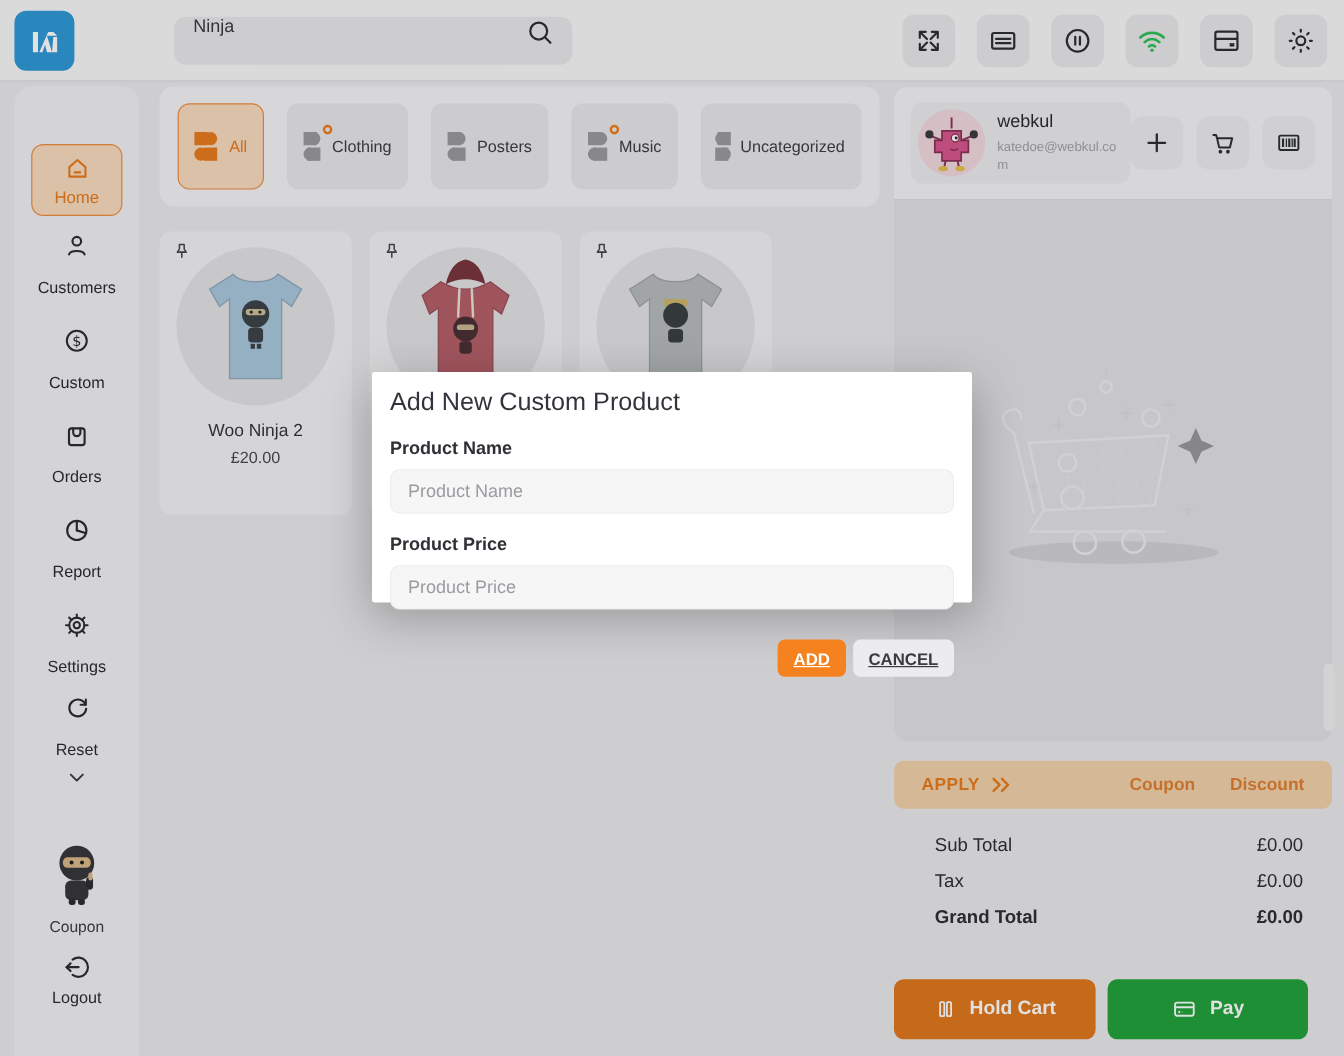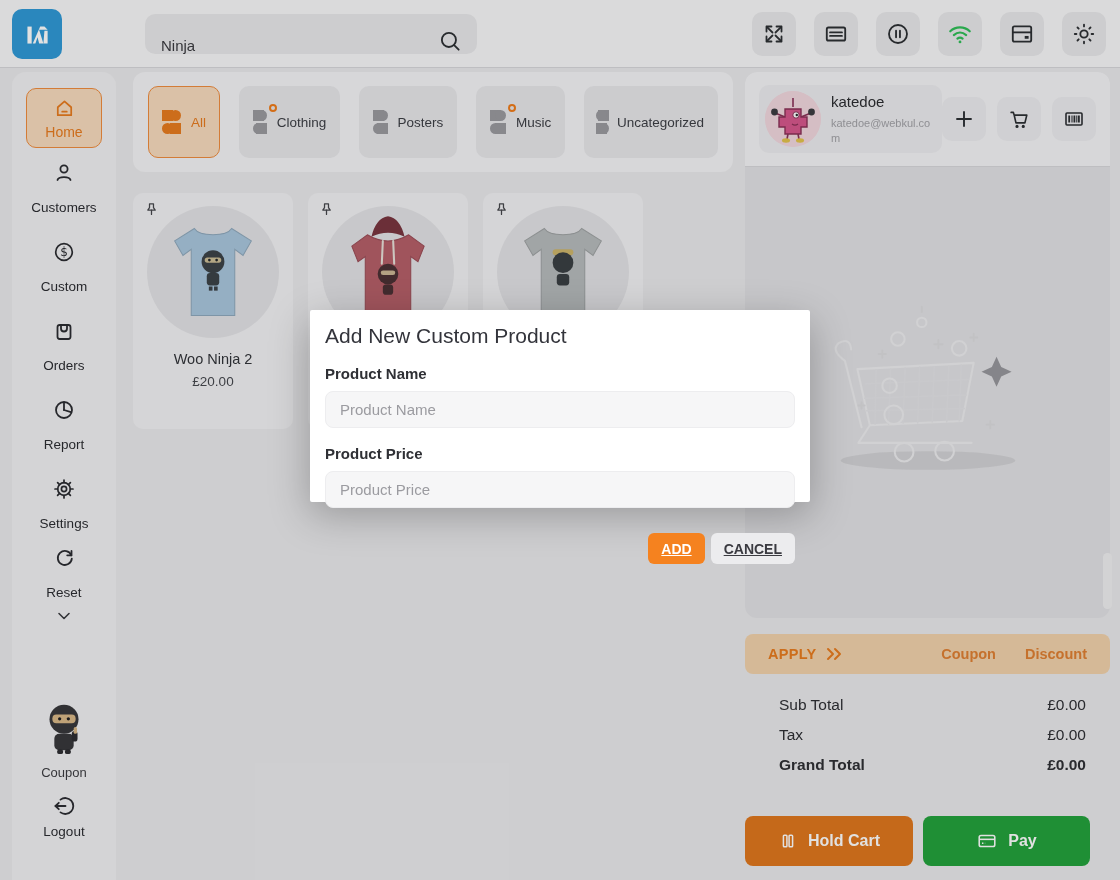--- a/index.html
+++ b/index.html
@@ -3,30 +3,30 @@
 <meta charset="utf-8">
 <style>
   * { margin:0; padding:0; box-sizing:border-box; }
   html,body { width:1120px; height:880px; }
   body { font-family:"Liberation Sans", sans-serif; background:#eaeaec; }
   .app { position:relative; width:1120px; height:880px; background:#eaeaec; overflow:hidden; }
 
   
   .topbar { position:absolute; left:0; top:0; width:1120px; height:68px; background:#f8f8f9; border-bottom:1px solid #d8d8db; }
   .logo { position:absolute; left:12px; top:9px; width:50px; height:50px; border-radius:10px; background:#2f99d6; display:flex; align-items:center; justify-content:center; }
-  .search { position:absolute; left:145px; top:14px; width:332px; height:40px; background:#e9e9eb; border-radius:10px; display:flex; align-items:flex-end; }
+  .search { position:absolute; left:145px; top:14px; width:332px; height:40px; background:#e9e9eb; border-radius:10px; display:flex; align-items:flex-start; }
   .search input { flex:1; border:none; outline:none; background:transparent; padding:0 12px 0 16px; font-size:15px; color:#3b3b40; font-family:"Liberation Sans",sans-serif; }
   .search .mag { margin-right:14px; color:#2c2f33; display:flex; }
   .top-actions { position:absolute; right:14px; top:12px; display:flex; gap:18px; }
   .tbtn { width:44px; height:44px; border-radius:10px; background:#e9e9eb; display:flex; align-items:center; justify-content:center; color:#2c2f33; border:none; cursor:pointer; }
   .tbtn.green { color:#2fbf57; }
 
   
   .sidebar { position:absolute; left:12px; top:72px; width:104px; height:808px; background:#f1f1f3; border-radius:14px 14px 0 0; display:flex; flex-direction:column; align-items:center; padding-top:16px; }
-  .side-home { width:76px; height:60px; border:1px solid #ef8c3e; background:#f7dbbe; border-radius:10px; color:#e87b1e; display:flex; flex-direction:column; align-items:center; justify-content:center; gap:4px; font-size:14px; cursor:pointer; }
+  .side-home { width:76px; height:60px; border:1px solid #ef8c3e; background:#f7dbbe; border-radius:10px; color:#e87b1e; display:flex; flex-direction:column; align-items:center; justify-content:center; gap:4px; font-size:14px; cursor:pointer;margin-top:32px; }
   .side-item { width:100%; height:79px; display:flex; flex-direction:column; align-items:center; justify-content:center; gap:15px; color:#2b2c31; font-size:13.5px; cursor:pointer; }
   .side-item:first-of-type { margin-top:6px; }
   .side-item .chev { margin-top:-3px; color:#3a3b40; }
   .side-user { margin-top:auto; display:flex; flex-direction:column; align-items:center; gap:7px; color:#3c3c41; font-size:13px; }
   .side-user .uavatar { width:60px; height:60px; display:flex; align-items:center; justify-content:center; }
   .side-logout { width:100%; height:86px; margin-top:14px; display:flex; flex-direction:column; align-items:center; justify-content:flex-start; gap:6px; color:#2b2c31; font-size:13.5px; cursor:pointer; }
 
   
   .main { position:absolute; left:133px; top:72px; width:600px; }
   .cat-panel { height:100px; background:#f4f4f6; border-radius:12px; display:flex; align-items:center; gap:19px; padding:0 15px; }
@@ -424,21 +424,21 @@
               <circle cx="31" cy="24" r="3.2" fill="#fff" stroke="#8a3157" stroke-width="1"></circle>
                 <circle cx="31.8" cy="24" r="1.2" fill="#2a2a2e"></circle>
               <path d="M27 33 q3 2.4 6 0" fill="none" stroke="#8a3157" stroke-width="1.3"></path>
               <line x1="23" y1="43" x2="22" y2="48" stroke="#8a3157" stroke-width="1.6"></line>
               <line x1="33" y1="43" x2="34" y2="48" stroke="#8a3157" stroke-width="1.6"></line>
               <ellipse cx="21" cy="49.5" rx="4" ry="2.2" fill="#e3c34c"></ellipse>
                 <ellipse cx="35" cy="49.5" rx="4" ry="2.2" fill="#e3c34c"></ellipse>
             </svg>
           </span>
           <span>
-            <div class="cust-name">katedoe</div>
+            <div class="cust-name">webkul</div>
             <div class="cust-email">katedoe@webkul.com</div>
           </span>
         </div>
         <div class="head-actions">
           <button class="ibtn">
             <svg width="24" height="24" viewBox="0 0 24 24" fill="none" stroke="currentColor" stroke-width="1.9" stroke-linecap="round">
               <line x1="12" y1="5" x2="12" y2="19"></line>
                 <line x1="5" y1="12" x2="19" y2="12"></line>
             </svg>
           </button>

